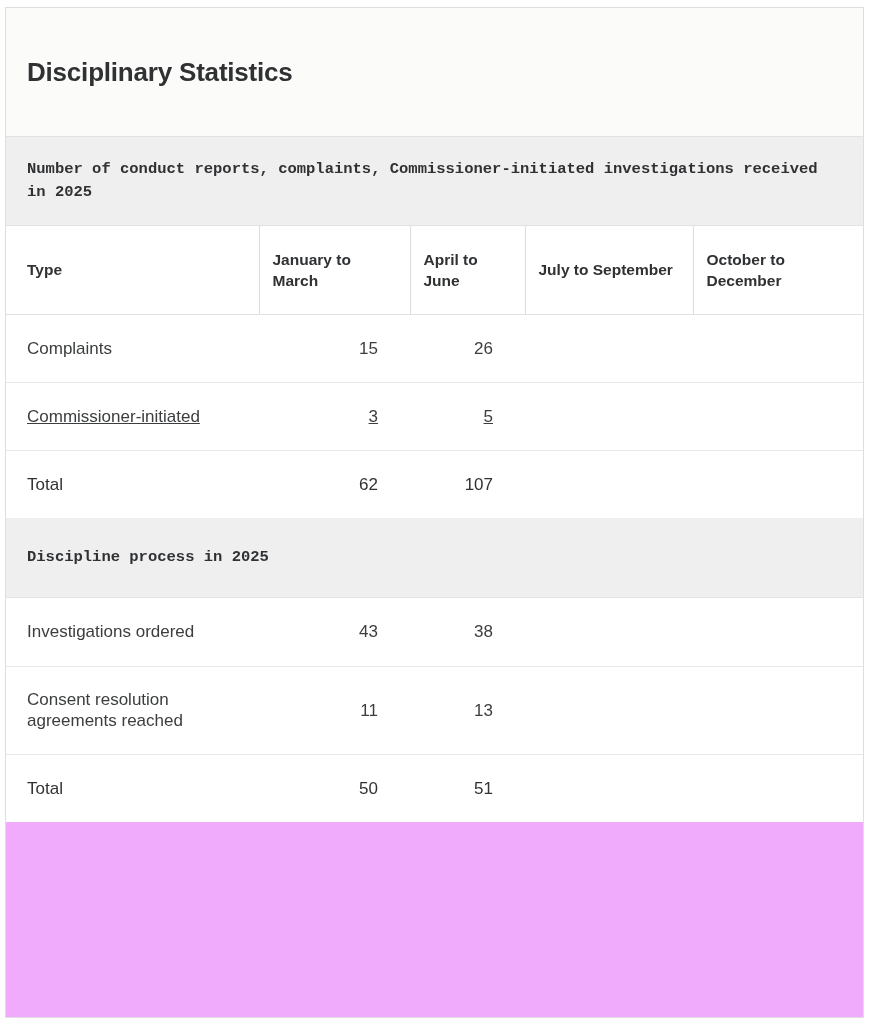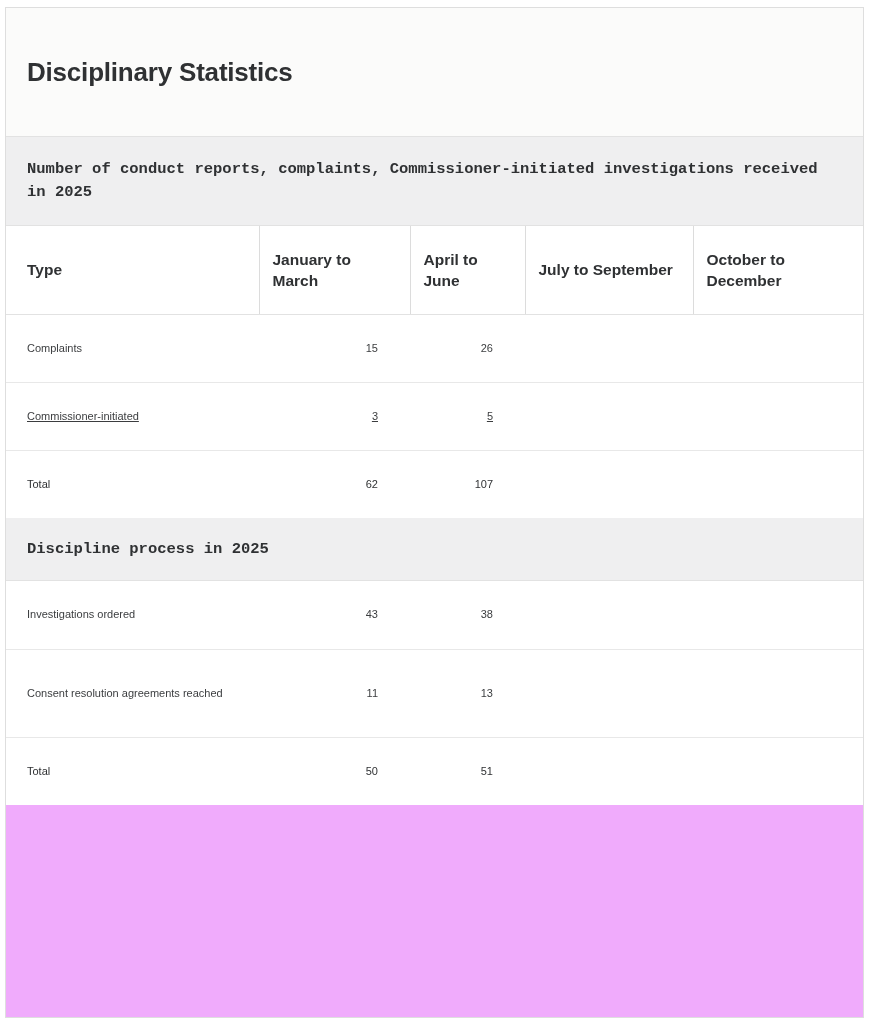--- a/index.html
+++ b/index.html
@@ -51,21 +51,21 @@
   
   .section-band {
     box-sizing: border-box;
     background: #efeff0;
     border-bottom: 1px solid #e2e2e2;
     display: flex;
     align-items: center;
     font-family: Liberation Mono, monospace;
   }
   .section-band.tall { height: 89px; }
-  .section-band.short { height: 63px; }
+  .section-band.short { height: 80px; }
   .section-band-text {
     padding: 0 30px 0 21px;
     font-size: 15.5px;
     line-height: 23px;
     font-weight: bold;
     color: #2f3133;
   }
 
   
   table.stats {
@@ -98,21 +98,21 @@
   }
   thead th.divided {
     border-left: 1px solid #dcdcdc;
   }
 
   tbody td {
     box-sizing: border-box;
     height: 68px;
     padding: 0 14px 0 13px;
     vertical-align: middle;
-    font-size: 11px;
+    font-size: 17px;
     line-height: 21px;
     color: #3b3d3f;
     border-bottom: 1px solid #e8e8e8;
     background: #ffffff;
   }
   tbody td.label {
     padding-left: 21px;
     text-align: left;
   }
   tbody td.num {

